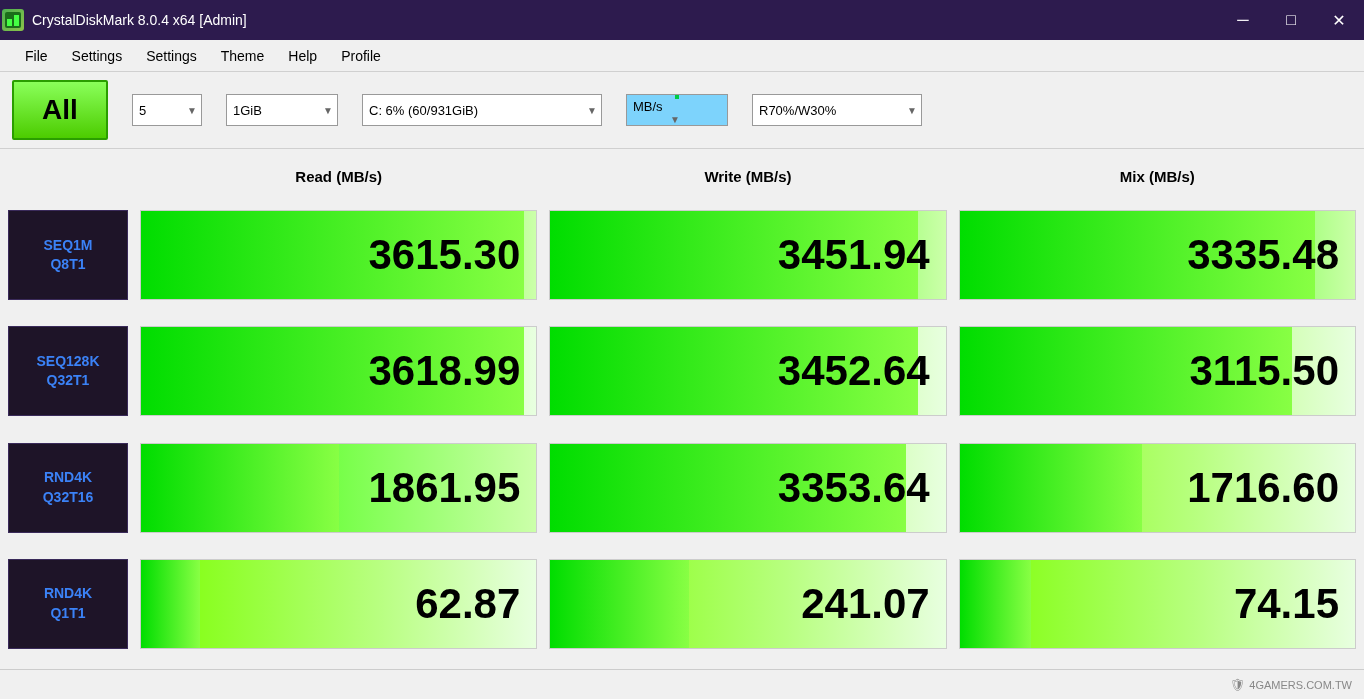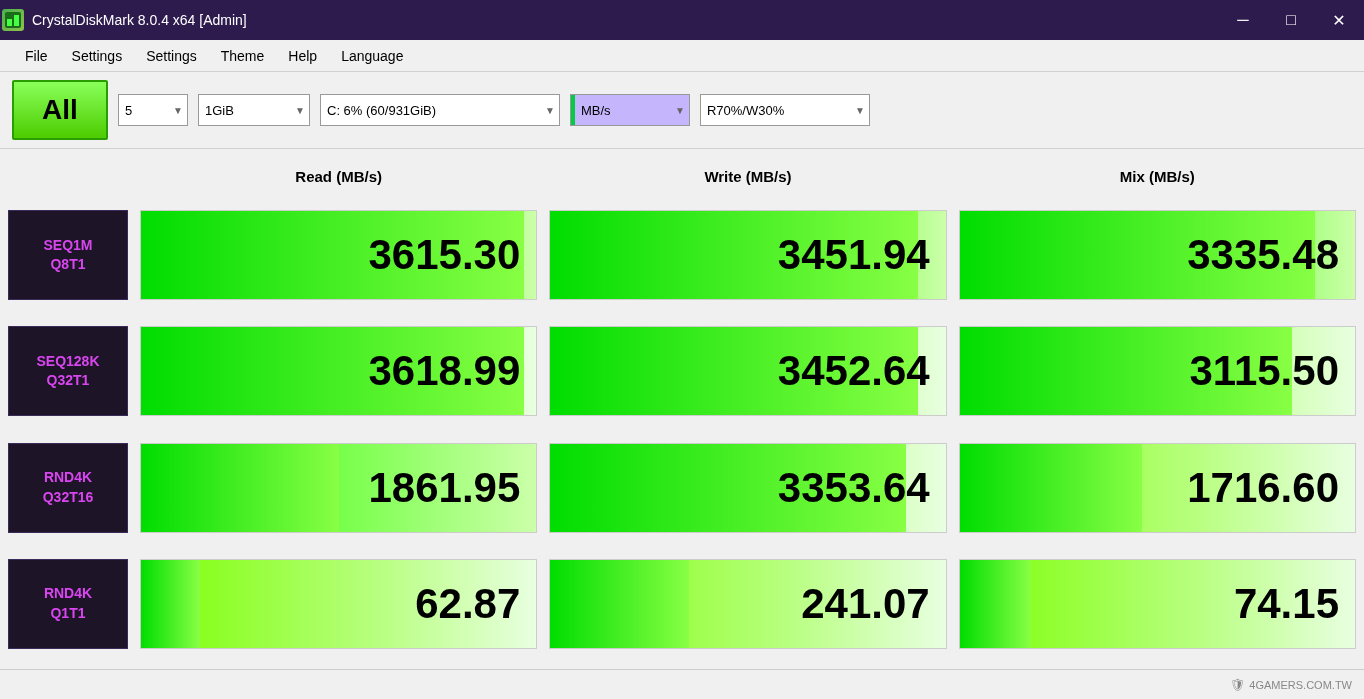--- a/index.html
+++ b/index.html
@@ -74,21 +74,21 @@
       font-size: 14px;
       cursor: pointer;
       color: #000;
     }
 
     .toolbar {
       background: #f0f0f0;
       display: flex;
       align-items: center;
       padding: 8px 12px;
-      gap: 10px;
+      gap: 24px;
       border-bottom: 1px solid #d0d0d0;
     }
     .all-btn {
       background: linear-gradient(to bottom, #8aff5a, #4ccc00);
       border: 2px solid #2a9e00;
       color: #000;
       font-size: 28px;
       font-weight: bold;
       width: 96px;
       height: 60px;
@@ -125,21 +125,22 @@
     .dropdown-num { width: 70px; }
     .dropdown-size { width: 112px; }
     .dropdown-drive { width: 240px; }
     .dropdown-rwmix { width: 170px; }
 
     .unit-wrapper {
       display: flex;
       align-items: center;
       border: 1px solid #999;
       height: 32px;
-      background: #c4b5fd;
+      background: #7dd3fc;
+      flex-direction: column;
     }
     .unit-indicator {
       width: 4px;
       background: #00cc44;
       height: 100%;
     }
     .unit-select {
       padding: 0 6px;
       font-size: 13px;
       border: none;
@@ -170,21 +171,21 @@
       display: flex;
       align-items: center;
       justify-content: center;
       font-size: 15px;
       font-weight: bold;
       background: #f0f0f0;
       padding: 6px;
     }
     .label-cell {
       background: #2d1b4e;
-      color: #d946ef;
+      color: #3b82f6;
       display: flex;
       align-items: center;
       justify-content: center;
       text-align: center;
       font-size: 14px;
       font-weight: bold;
       line-height: 1.4;
       height: 90px;
       border: 1px solid #555;
     }
@@ -255,21 +256,21 @@
       <button class="title-btn close">✕</button>
     </div>
   </div>
 
   <div class="menu-bar">
     <span class="menu-item">File</span>
     <span class="menu-item">Settings</span>
     <span class="menu-item">Settings</span>
     <span class="menu-item">Theme</span>
     <span class="menu-item">Help</span>
-    <span class="menu-item">Language</span>
+    <span class="menu-item">Profile</span>
   </div>
 
   <div class="toolbar">
     <button class="all-btn">All</button>
 
     <div class="dropdown dropdown-num">
       <select>
         <option>5</option>
         <option>1</option>
         <option>3</option>

